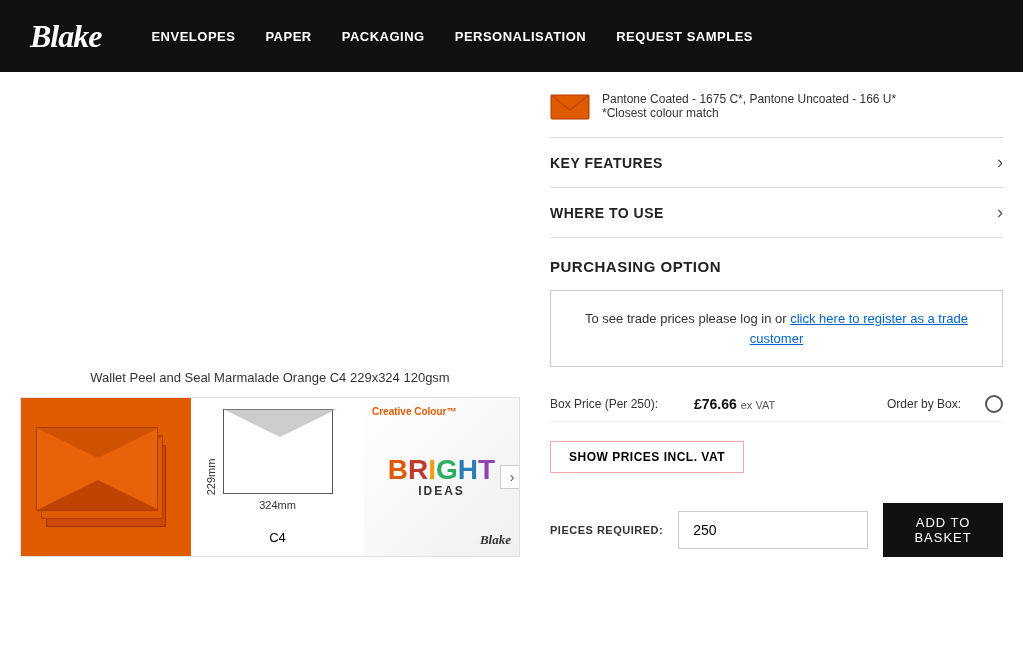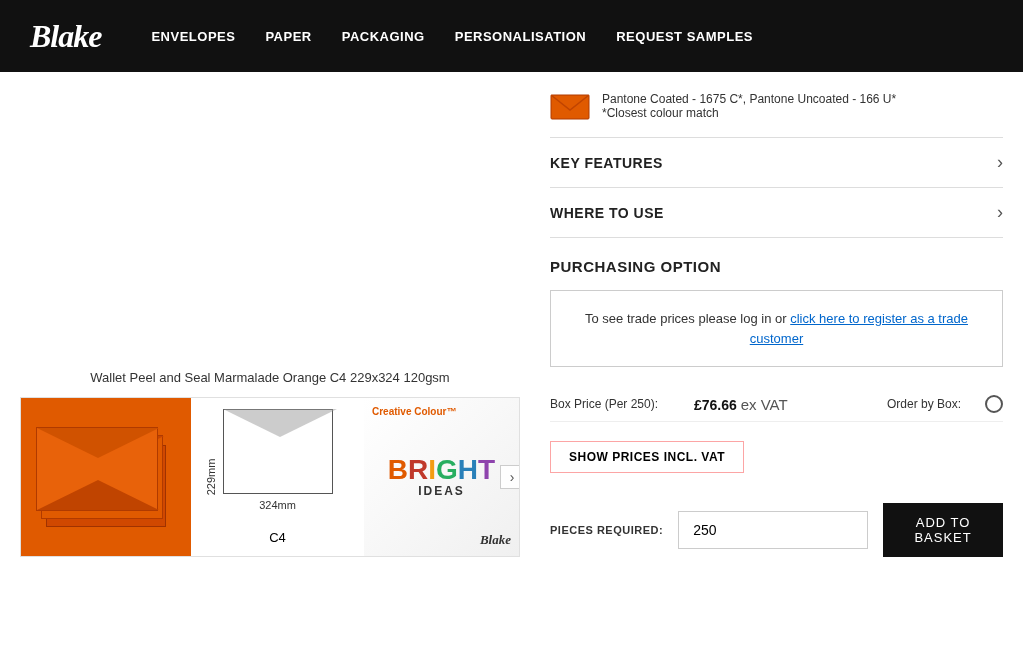--- a/index.html
+++ b/index.html
@@ -270,21 +270,21 @@
       width: 130px;
       flex-shrink: 0;
     }
     .price-value {
       font-size: 14px;
       font-weight: 700;
       color: #111;
       width: 120px;
     }
     .price-value span.ex-vat {
-      font-size: 15px;
+      font-size: 11px;
       font-weight: normal;
       color: #555;
       margin-top: 20px;
     }
     .order-label {
       font-size: 12px;
       color: #333;
       flex: 1;
       text-align: right;
       padding-right: 10px;

